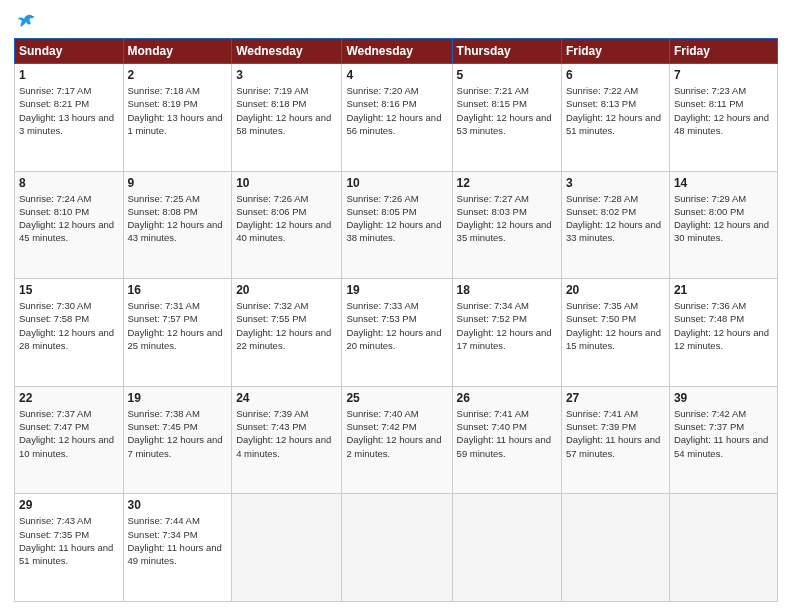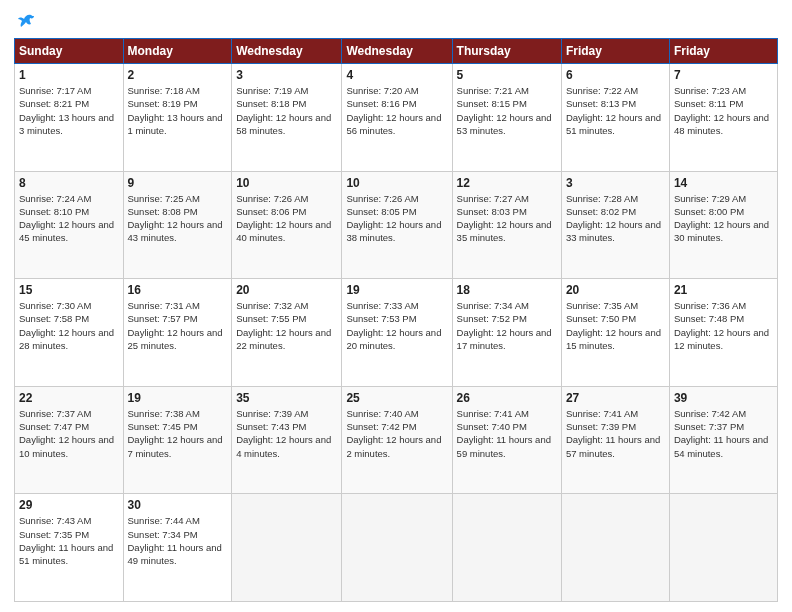--- a/index.html
+++ b/index.html
@@ -221,21 +221,21 @@
         <tr class="row-alt">
           <td>
         <span class="day-number">22</span>
         <span class="day-info">Sunrise: 7:37 AM<br>Sunset: 7:47 PM<br>Daylight: 12 hours and 10 minutes.</span>
       </td>
           <td>
         <span class="day-number">19</span>
         <span class="day-info">Sunrise: 7:38 AM<br>Sunset: 7:45 PM<br>Daylight: 12 hours and 7 minutes.</span>
       </td>
           <td>
-        <span class="day-number">35</span>
+        <span class="day-number">24</span>
         <span class="day-info">Sunrise: 7:39 AM<br>Sunset: 7:43 PM<br>Daylight: 12 hours and 4 minutes.</span>
       </td>
           <td>
         <span class="day-number">25</span>
         <span class="day-info">Sunrise: 7:40 AM<br>Sunset: 7:42 PM<br>Daylight: 12 hours and 2 minutes.</span>
       </td>
           <td>
         <span class="day-number">26</span>
         <span class="day-info">Sunrise: 7:41 AM<br>Sunset: 7:40 PM<br>Daylight: 11 hours and 59 minutes.</span>
       </td>

